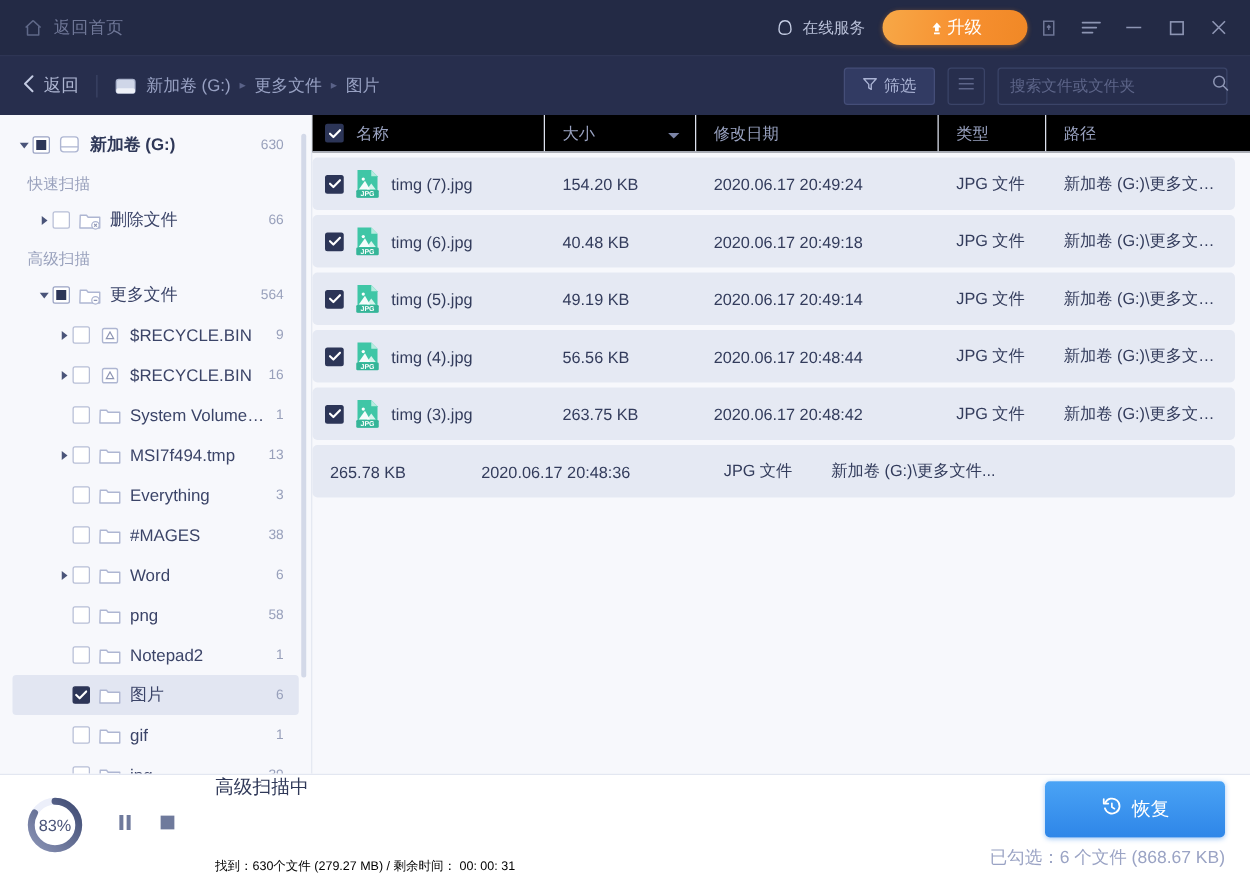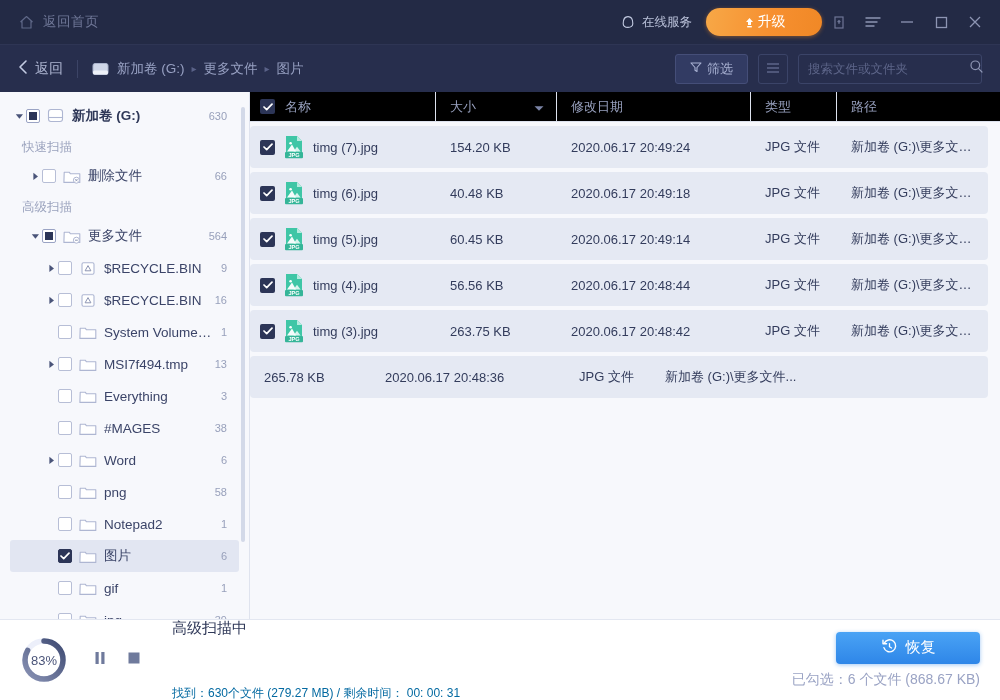--- a/index.html
+++ b/index.html
@@ -204,27 +204,27 @@
   }
   .ring { margin-left: 20px; position: relative; width: 48px; height: 48px; }
   .ring .pct {
     position: absolute; inset: 0; display:flex; align-items:center; justify-content:center;
     font-size: 13px; color: #4a5479;
   }
   .ctrl-btns { display:flex; align-items:center; gap: 14px; margin-left: 22px; }
   .ctrl { width: 20px; height: 20px; display:flex; align-items:center; justify-content:center; cursor:pointer; }
   .status { margin-left: 28px; }
   .status .title { font-size: 15px; color: #2f3858; margin-bottom: 5px; }
-  .status .sub { font-size: 12px; color: #0369a1; margin-top: 47px; }
+  .status .sub { font-size: 10px; color: #000000; margin-top: 47px; }
   .foot-right {
     margin-left: auto; margin-right: 20px;
     display: flex; flex-direction: column; align-items: flex-end;
   }
   .recover-btn {
-    width: 144px; height: 32px; border-radius: 4px;
+    width: 144px; height: 45px; border-radius: 4px;
     background: linear-gradient(180deg,#4aa3f5 0%, #2e86e8 100%);
     display: flex; align-items: center; justify-content: center; gap: 8px;
     color: #fff; font-size: 15px; cursor: pointer;
     box-shadow: 0 1px 4px rgba(46,134,232,.45);
   }
   .sel-info { font-size: 14px; color: #9aa3c4; margin-top: 7px; }
 </style>
 </head>
 <body>
 
@@ -655,21 +655,21 @@
                 <path d="M2 1 h11 l5 5 v17 h-16 z" fill="#3fc6a6"></path>
                 <path d="M13 1 l5 5 h-5 z" fill="#b6ecdf"></path>
                 <circle cx="6.6" cy="8.2" r="1.3" fill="#fff"></circle>
                 <path d="M3 16.5 L8 9.5 L12 16.5 Z" fill="#fff" opacity=".95"></path>
                 <path d="M9.5 16.5 L13 11.8 L16.6 16.5 Z" fill="#fff" opacity=".8"></path>
                 <rect x="1" y="17" width="18" height="6.2" rx="1" fill="#35b598"></rect>
                 <text x="10" y="22" font-size="5.6" font-family="Liberation Sans, sans-serif" fill="#fff" text-anchor="middle" font-weight="bold">JPG</text>
               </svg></span>
             <span class="fname">timg (5).jpg</span>
           </div>
-          <div class="cell c-size">60.45 KB</div>
+          <div class="cell c-size">49.19 KB</div>
           <div class="cell c-date">2020.06.17 20:49:14</div>
           <div class="cell c-type">JPG 文件</div>
           <div class="cell c-path">新加卷 (G:)\更多文件...</div>
         </div>
         <div class="row">
           <div class="cell c-name">
             <span class="rcbx">
               <svg width="10" height="8" viewBox="0 0 10 8">
                 <path d="M1 4 L3.7 6.6 L9 1.2" fill="none" stroke="#fff" stroke-width="1.7" stroke-linecap="round" stroke-linejoin="round"></path>
               </svg>

